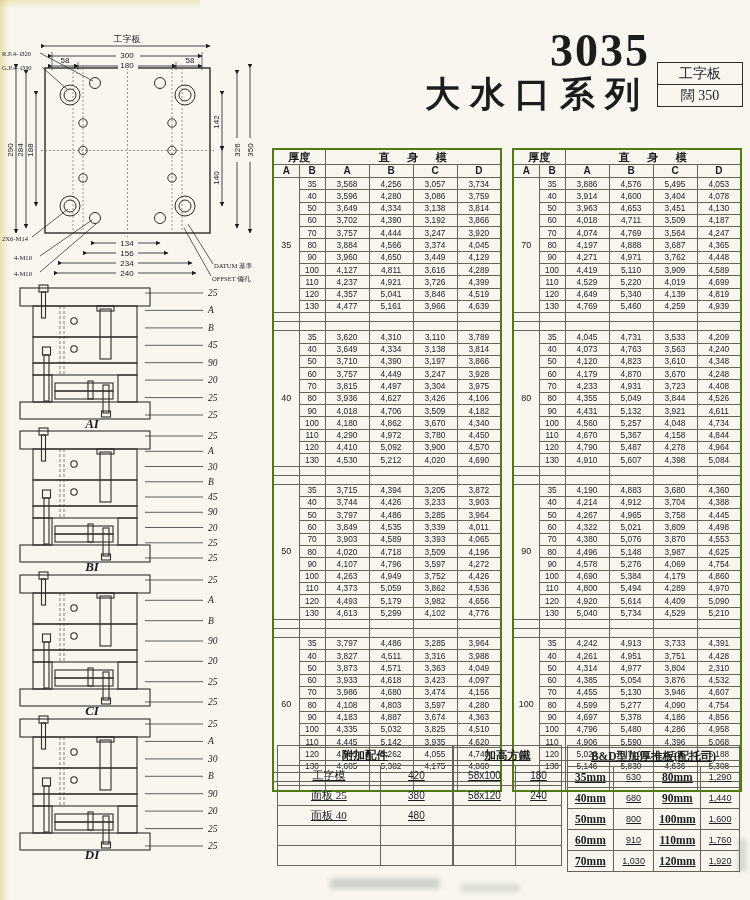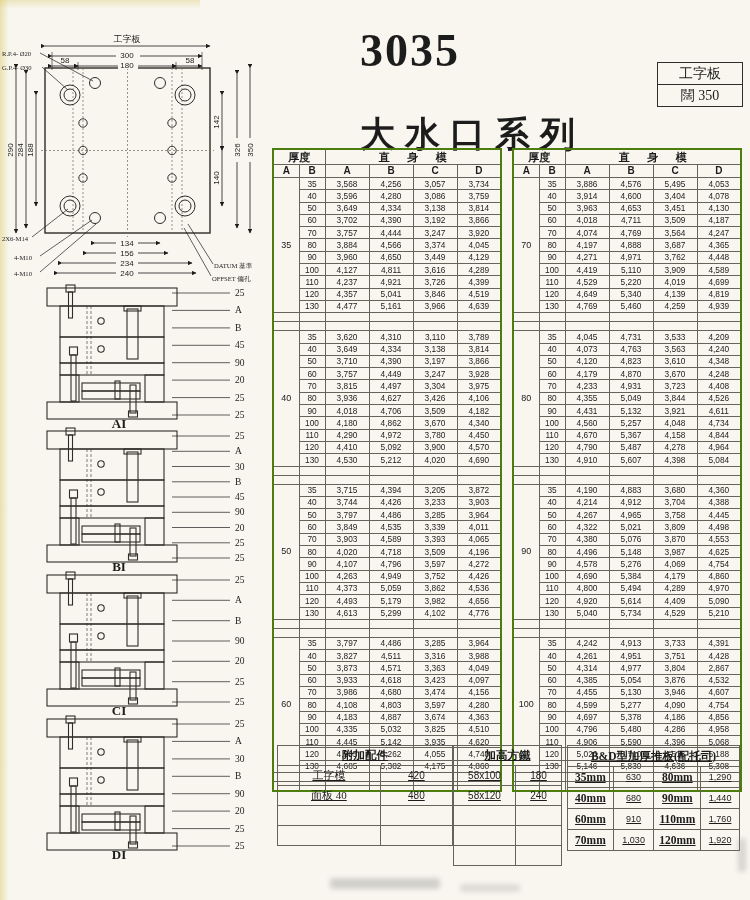--- a/index.html
+++ b/index.html
@@ -5,30 +5,30 @@
   html,body{margin:0;padding:0;background:#e9e7e0;}
   .page{position:relative;width:750px;height:900px;background:#f8f6ef;overflow:hidden;
         font-family:"Liberation Sans",sans-serif;color:#1c1c1c;}
   
   .edge-left{position:absolute;left:0;top:0;width:9px;height:900px;
              background:linear-gradient(to right,rgba(210,190,80,.38),rgba(210,190,80,0));}
   .edge-topleft{position:absolute;left:0;top:0;width:200px;height:9px;
              background:linear-gradient(to bottom,rgba(210,190,80,.30),rgba(210,190,80,0));}
   .smudge{position:absolute;background:#8a8a85;filter:blur(2.5px);border-radius:3px;}
   
-  .title-block{position:absolute;left:360px;top:28px;width:290px;text-align:left;}
+  .title-block{position:absolute;left:360px;top:28px;width:290px;text-align:right;}
   .model{font-family:"Liberation Serif",serif;font-weight:bold;font-size:46px;line-height:46px;letter-spacing:2px;}
-  .series{font-family:"Liberation Serif",serif;font-weight:bold;font-size:35px;line-height:42px;letter-spacing:10px;margin-top:40px;}
+  .series{font-family:"Liberation Serif",serif;font-weight:bold;font-size:35px;line-height:42px;letter-spacing:10px;}
   .spec-box{position:absolute;left:657px;top:62px;width:84px;border:1.5px solid #2f2d28;
             font-family:"Liberation Serif",serif;font-size:14px;text-align:center;background:#f8f6ef;}
   .spec-box div{height:21px;line-height:21px;}
   .spec-box div:first-child{border-bottom:1px solid #2f2d28;}
   
   .topview{position:absolute;left:0;top:28px;}
-  .sideview{position:absolute;left:27px;width:255px;height:146px;}
+  .sideview{position:absolute;left:0;width:255px;height:146px;font-style:italic;}
   svg text{fill:#1c1c1c;}
   .dimnum{font-family:"Liberation Sans",sans-serif;font-size:8px;}
   .notetxt{font-family:"Liberation Serif",serif;font-size:6.6px;}
   .cjktxt{font-family:"Liberation Serif",serif;font-size:9px;}
   .svlabel{font-family:"Liberation Serif",serif;font-weight:bold;font-size:13px;}
   .svcall{font-family:"Liberation Serif",serif;font-size:9.5px;}
   
   .mt{position:absolute;top:148px;width:230px;}
   table{border-collapse:collapse;width:100%;table-layout:fixed;}
   .mtable{border:2px solid #4d7c0f;}
@@ -1078,21 +1078,21 @@
             <td class="num">4,261</td>
             <td class="num">4,951</td>
             <td class="num">3,751</td>
             <td class="num">4,428</td>
           </tr>
           <tr>
             <td class="bv">50</td>
             <td class="num">4,314</td>
             <td class="num">4,977</td>
             <td class="num">3,804</td>
-            <td class="num">2,867</td>
+            <td class="num">2,310</td>
           </tr>
           <tr>
             <td class="bv">60</td>
             <td class="num">4,385</td>
             <td class="num">5,054</td>
             <td class="num">3,876</td>
             <td class="num">4,532</td>
           </tr>
           <tr>
             <td class="bv">70</td>
@@ -1169,20 +1169,24 @@
           <col style="width:101px">
           <col style="width:71px">
         </colgroup>
         <tbody>
           <tr>
             <td class="bth" colspan="2">附加配件</td>
           </tr>
           <tr>
             <td class="lbl">工字模</td>
             <td class="val">420</td>
+          </tr>
+          <tr>
+            <td class="lbl">面板 25</td>
+            <td class="val">380</td>
           </tr>
           <tr>
             <td class="lbl">面板 40</td>
             <td class="val">480</td>
           </tr>
           <tr>
             <td class="lbl"></td>
             <td class="val"></td>
           </tr>
           <tr>
@@ -1243,20 +1247,26 @@
             <td class="mm">80mm</td>
             <td class="val">1,290</td>
           </tr>
           <tr>
             <td class="mm">40mm</td>
             <td class="val">680</td>
             <td class="mm">90mm</td>
             <td class="val">1,440</td>
           </tr>
           <tr>
+            <td class="mm">50mm</td>
+            <td class="val">800</td>
+            <td class="mm">100mm</td>
+            <td class="val">1,600</td>
+          </tr>
+          <tr>
             <td class="mm">60mm</td>
             <td class="val">910</td>
             <td class="mm">110mm</td>
             <td class="val">1,760</td>
           </tr>
           <tr>
             <td class="mm">70mm</td>
             <td class="val">1,030</td>
             <td class="mm">120mm</td>
             <td class="val">1,920</td>

